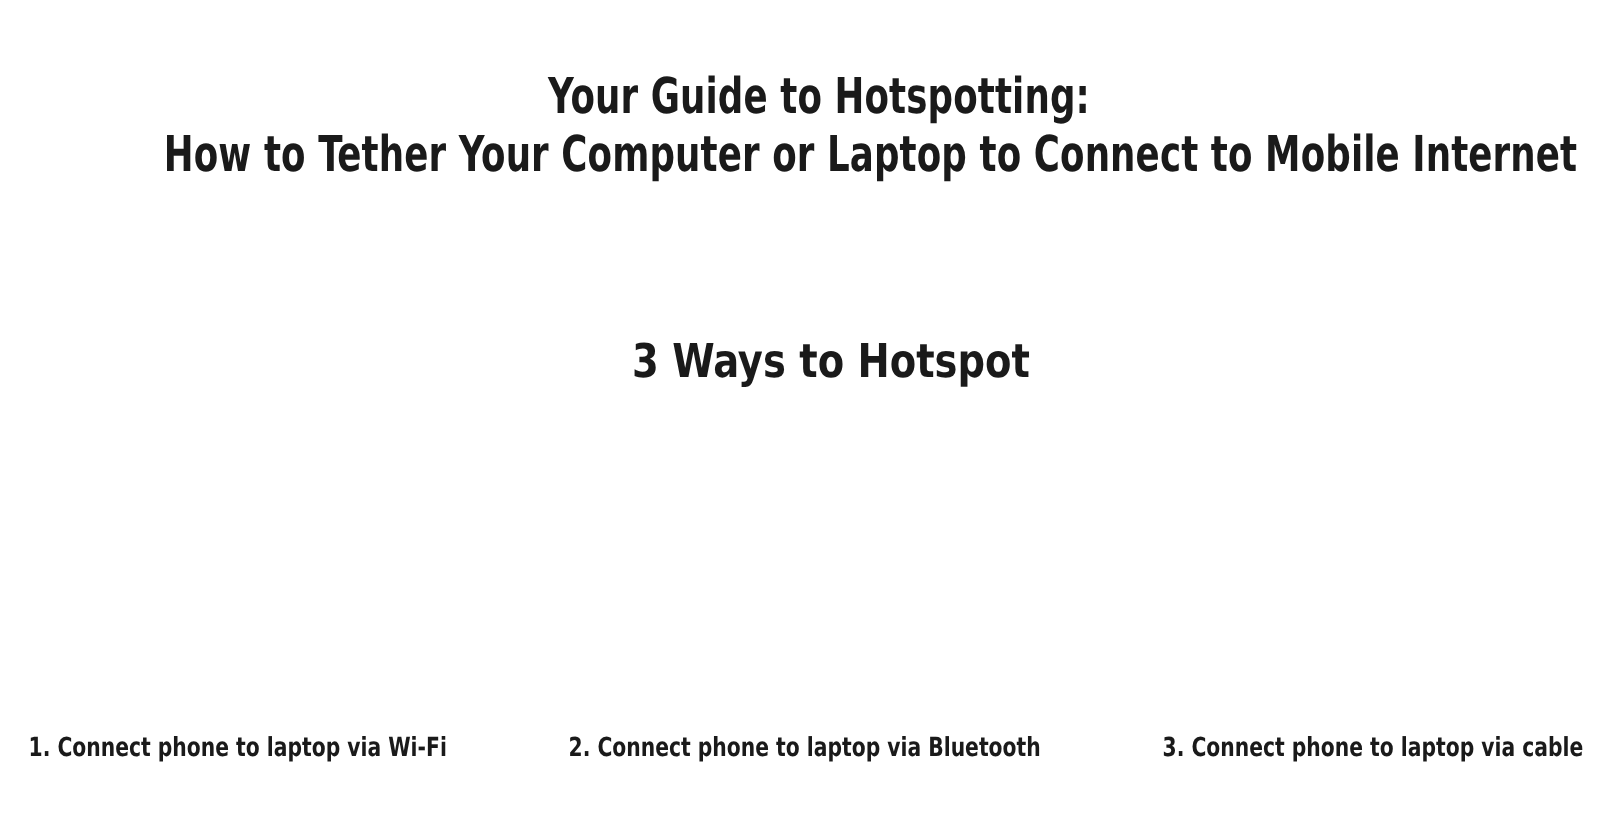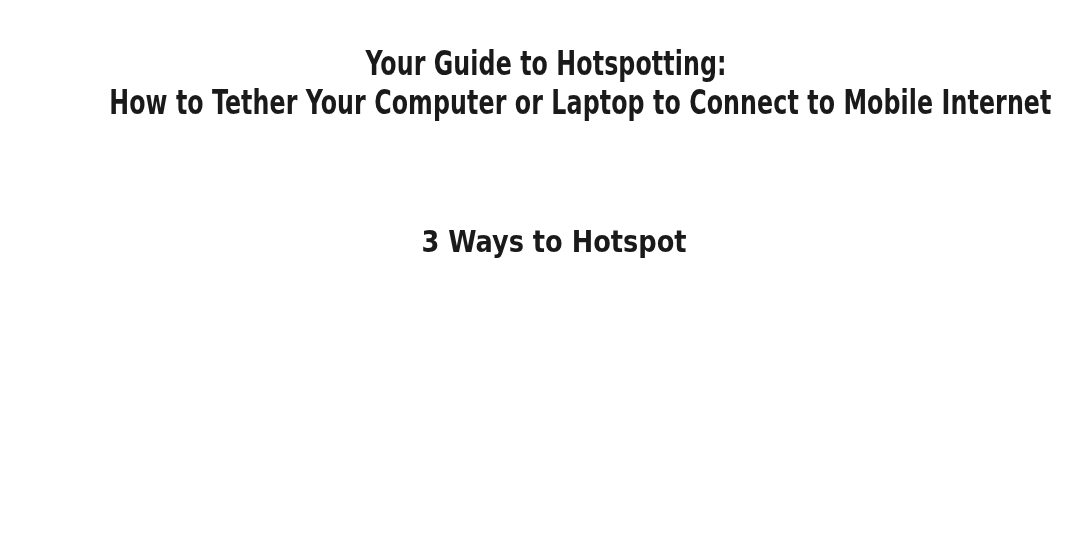--- a/index.html
+++ b/index.html
@@ -121,14 +121,19 @@
   </div>
 
   <div class="section-heading">3 Ways to Hotspot</div>
 
   <div class="illustration-band">
     <div class="illustration-slot illustration-slot-1"></div>
     <div class="illustration-slot illustration-slot-2"></div>
     <div class="illustration-slot illustration-slot-3"></div>
   </div>
 
+  <div class="captions">
+    <div class="caption caption-1">1. Connect phone to laptop via Wi-Fi</div>
+    <div class="caption caption-2">2. Connect phone to laptop via Bluetooth</div>
+    <div class="caption caption-3">3. Connect phone to laptop via cable</div>
+  </div>
 
 </div>
 
 </body></html>

